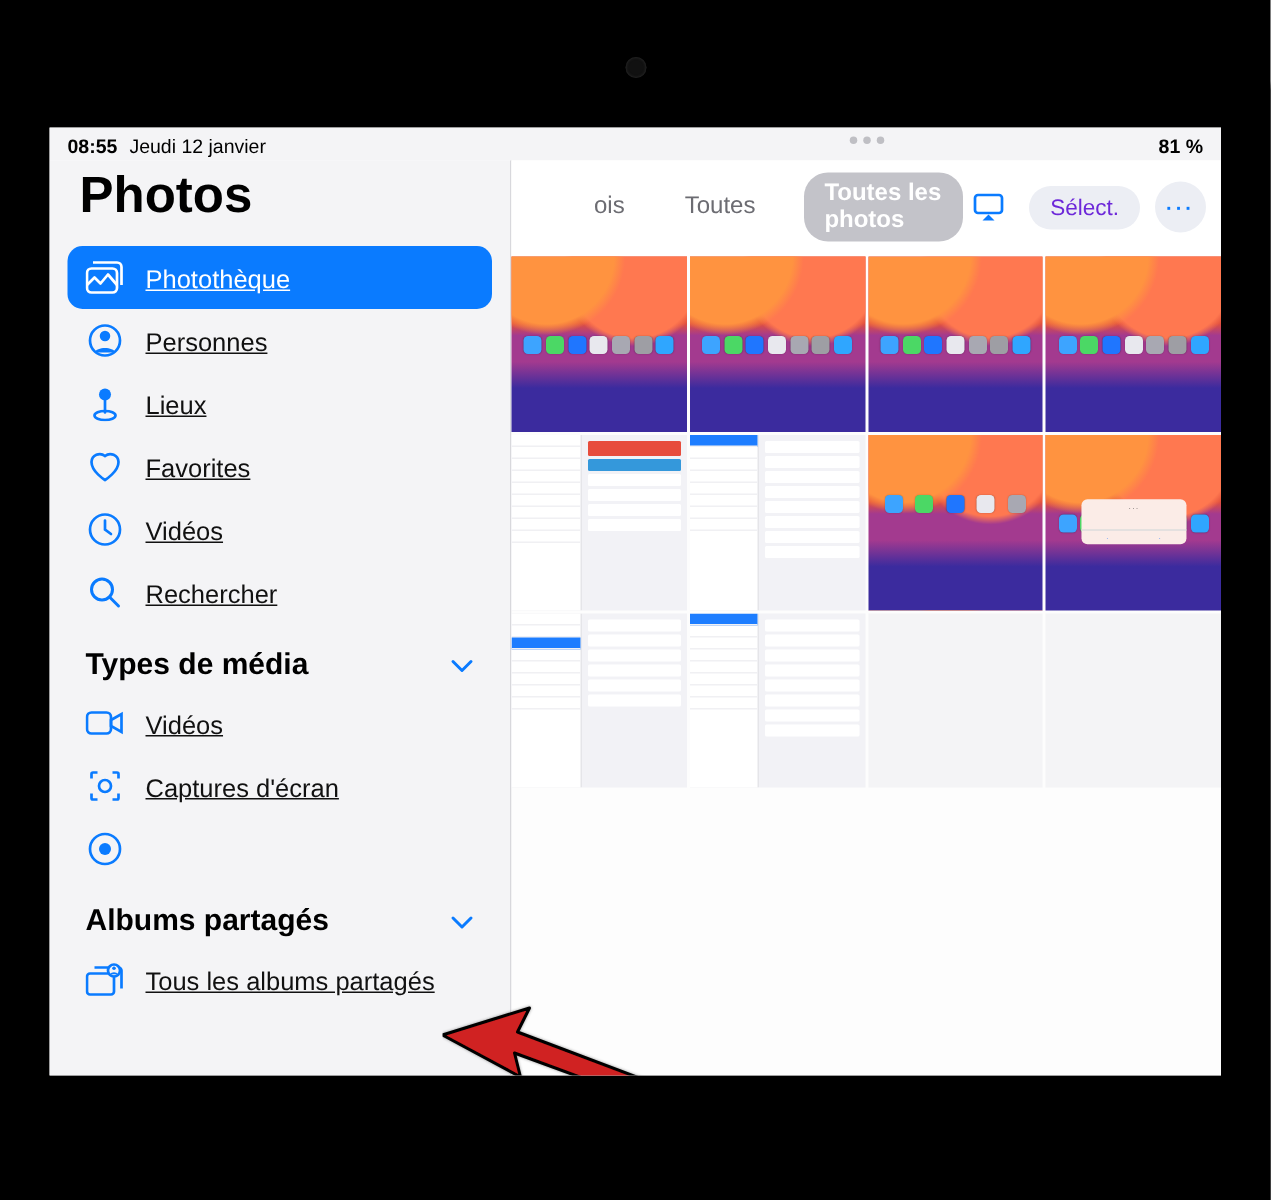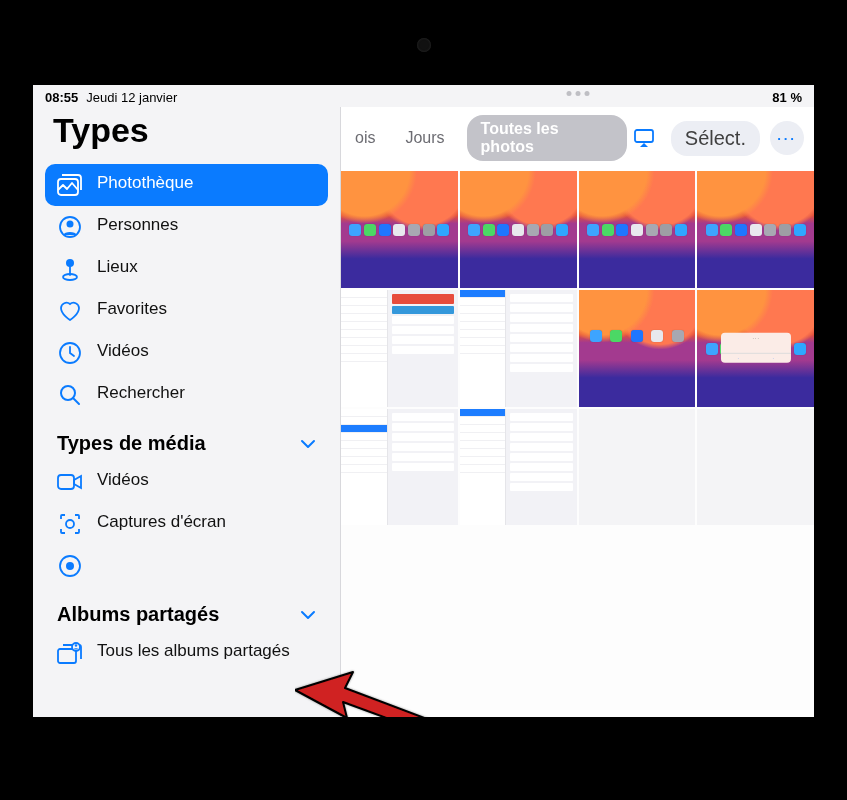--- a/index.html
+++ b/index.html
@@ -59,25 +59,26 @@
   .modifier-btn {
     color: #0a7bff; font-size: 17px; font-weight: 400;
     background: none; border: none; cursor: pointer;
   }
   .sidebar-title {
     font-size: 34px; font-weight: 700;
     color: #000; padding: 4px 20px 14px 20px;
   }
   .sidebar-list { padding: 0 12px; }
   .sidebar-item {
-    display: flex; align-items: flex-start;
+    display: flex; align-items: flex-end;
     padding: 9px 12px; gap: 14px;
     border-radius: 10px;
     color: #111; font-size: 17px;
     cursor: pointer;
+    text-decoration: underline;
   }
   .sidebar-item.selected {
     background: #0a7bff; color: #fff;
   }
   .sidebar-item .icon { width: 26px; height: 24px; display: flex; align-items: center; justify-content: center; flex: 0 0 26px; }
   .sidebar-item .icon svg { stroke: #0a7bff; }
   .sidebar-item.selected .icon svg { stroke: #fff; }
   .sidebar-section {
     display: flex; justify-content: space-between; align-items: center;
     padding: 16px 12px 6px 12px;
@@ -93,37 +94,37 @@
     position: relative;
   }
   .main-header {
     display: flex; align-items: center; justify-content: space-between;
     padding: 8px 10px 10px 6px;
     background: rgba(255,255,255,0.94);
   }
   .grabber { display: flex; gap: 4px; position: absolute; left: 50%; transform: translateX(-50%); top: -16px;}
   .grabber span { width:5px; height:5px; border-radius:50%; background:#bfbfc4; }
   .tabs {
-    display: flex; align-items: center; gap: 14px;
-    font-size: 16px; color: #6c6c72;
+    display: flex; align-items: center; gap: 24px;
+    font-size: 16px; color: #6c6c72; margin-left: 41px;
   }
   .tab-item { padding: 4px 8px; display:flex; align-items:center; }
   .tab-pill {
     background: #c3c3c9; color: #fff; font-weight:600;
     padding: 5px 14px; border-radius: 16px; font-size: 16px;
   }
   .toolbar-right { display: flex; align-items: center; gap: 10px; }
   .icon-btn {
     width: 34px; height: 34px; border-radius: 50%;
     display: flex; align-items: center; justify-content: center;
     background: #eceef4; color:#0a7bff;
     border:none; cursor:pointer;
   }
   .select-btn {
-    background: #eceef4; color:#404040; font-size:20px; font-weight:500;
+    background: #eceef4; color:#6d28d9; font-size:15px; font-weight:500;
     padding: 6px 14px; border-radius: 16px;
     border:none; cursor:pointer;
   }
   .ellipsis-dots { letter-spacing: 2px; font-weight:900; }
 
   
   .grid { display: grid; grid-template-columns: repeat(4, 1fr); gap: 2px; }
   .thumb { position: relative; aspect-ratio: 1/1; overflow: hidden; }
   
   .wall {
@@ -199,21 +200,21 @@
               <rect x="2" y="2" width="17" height="9" rx="1.5" fill="#000"></rect>
               <rect x="24.5" y="4" width="2" height="5" rx="1" fill="#000"></rect>
             </svg>
         </span>
       </div>
     </div>
 
     <div class="split">
 
       <div class="sidebar">
-        <div class="sidebar-title">Types</div>
+        <div class="sidebar-title">Photos</div>
 
         <div class="sidebar-list">
           <div class="sidebar-item selected">
             <span class="icon">
               <svg width="26" height="22" viewBox="0 0 26 22" fill="none" stroke="#fff" stroke-width="1.8">
                   <rect x="1" y="5" width="20" height="16" rx="3"></rect>
                   <path d="M5 1h16a3 3 0 0 1 3 3v12"></path>
                   <path d="M1 16l5-5 4 4 5-6 6 7" stroke-linejoin="round"></path>
                 </svg>
             </span>
@@ -328,21 +329,21 @@
 
       <div class="main">
         <div class="grabber">
             <span></span>
             <span></span>
             <span></span>
           </div>
         <div class="main-header">
           <div class="tabs">
             <span class="tab-item">ois</span>
-            <span class="tab-item">Jours</span>
+            <span class="tab-item">Toutes</span>
             <span class="tab-pill">Toutes les photos</span>
           </div>
           <div class="toolbar-right">
             <button class="icon-btn" style="background:transparent">
               <svg width="22" height="20" viewBox="0 0 22 20" fill="none" stroke="#0a7bff" stroke-width="1.8">
                   <rect x="2" y="2" width="18" height="12" rx="2"></rect>
                   <path d="M7 19l4-4 4 4z" fill="#0a7bff" stroke="none"></path>
                 </svg>
             </button>
             <button class="select-btn">Sélect.</button>

